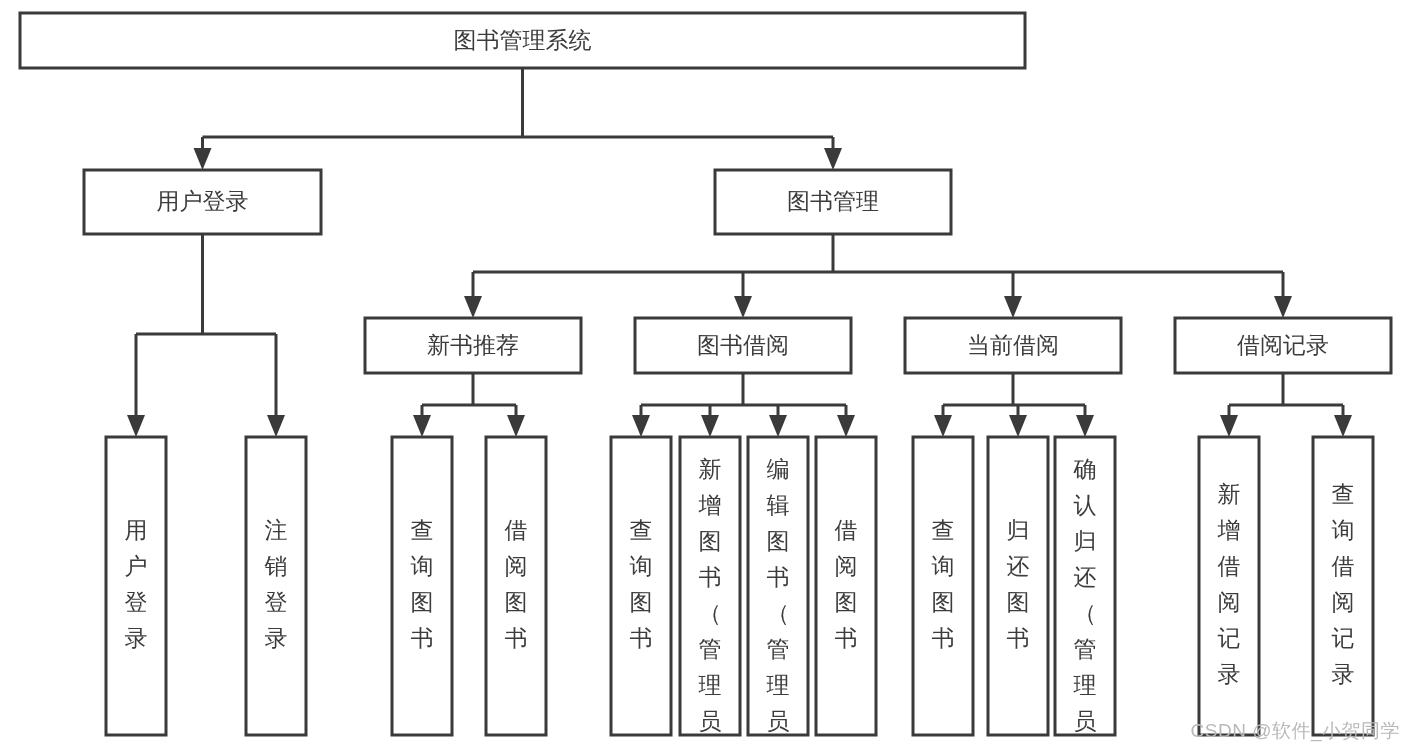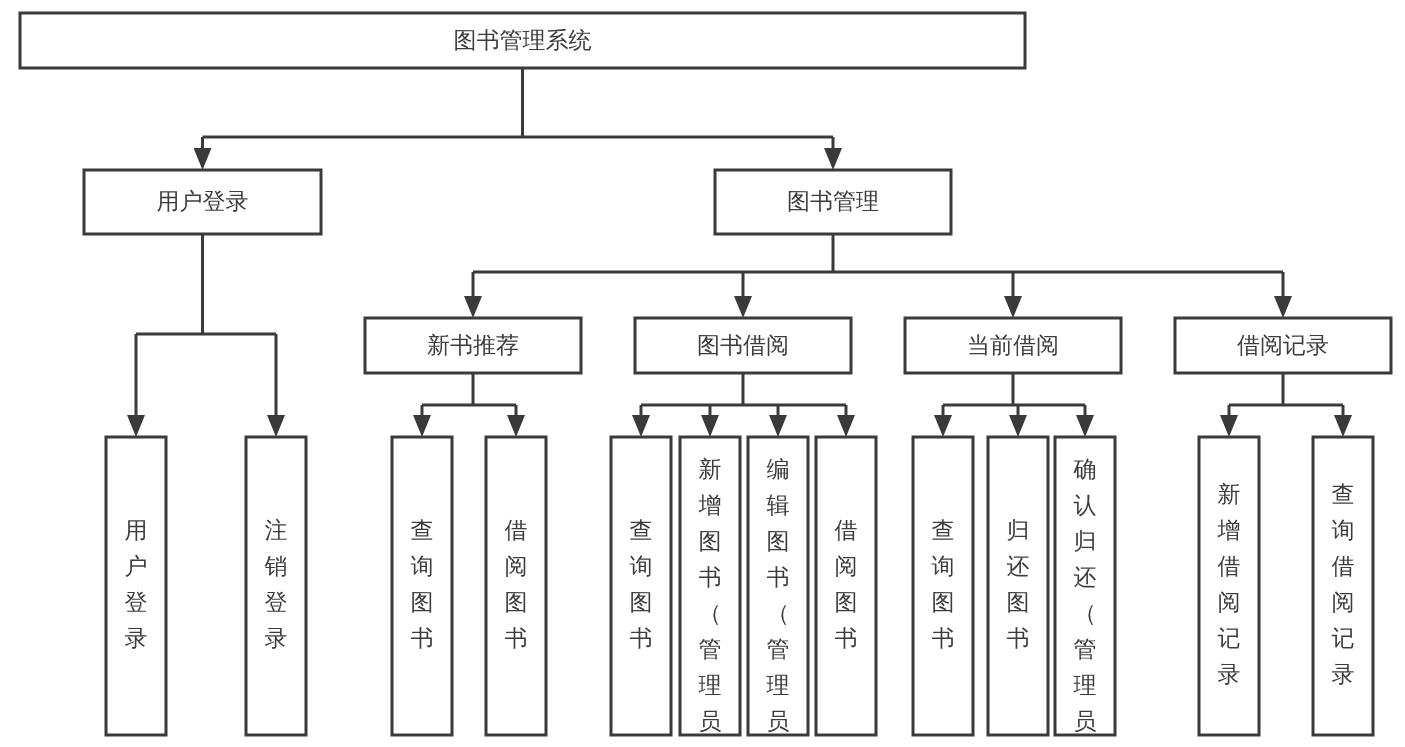--- a/index.html
+++ b/index.html
@@ -171,13 +171,14 @@
         <g>
           <rect x="1196" y="437" width="60" height="298" class="node-rect"></rect>
           <text x="1226" y="0" class="node-label vertical"><tspan x="1226" y="496">新</tspan><tspan x="1226" y="532">增</tspan><tspan x="1226" y="568">借</tspan><tspan x="1226" y="604">阅</tspan><tspan x="1226" y="640">记</tspan><tspan x="1226" y="676">录</tspan></text>
         </g>
         <g>
           <rect x="1310" y="437" width="60" height="298" class="node-rect"></rect>
           <text x="1340" y="0" class="node-label vertical"><tspan x="1340" y="496">查</tspan><tspan x="1340" y="532">询</tspan><tspan x="1340" y="568">借</tspan><tspan x="1340" y="604">阅</tspan><tspan x="1340" y="640">记</tspan><tspan x="1340" y="676">录</tspan></text>
         </g>
       </g>
     </svg>
+  <div class="watermark">CSDN @软件_小贺同学</div>
 </div>
 
 </body></html>

